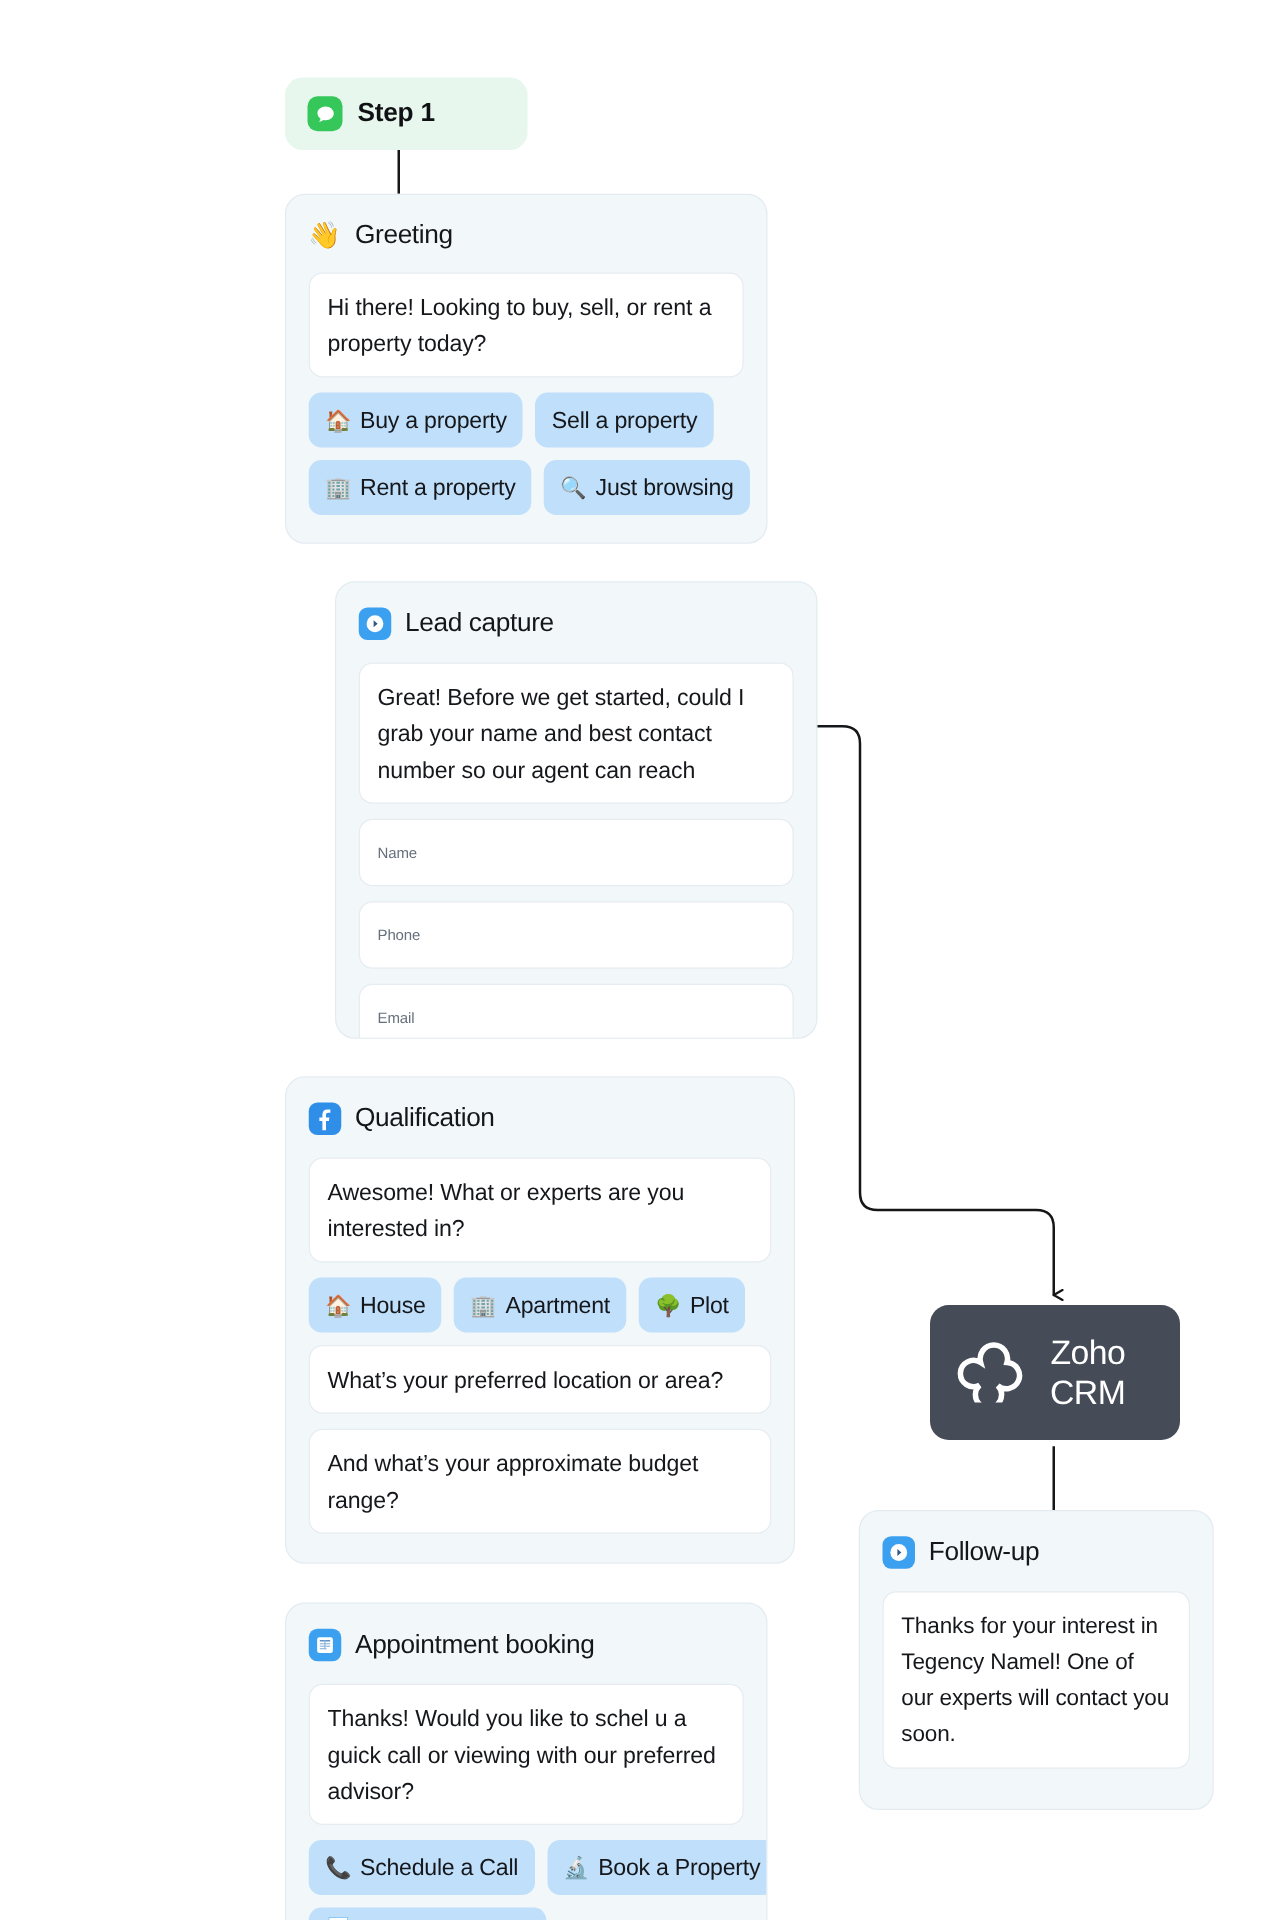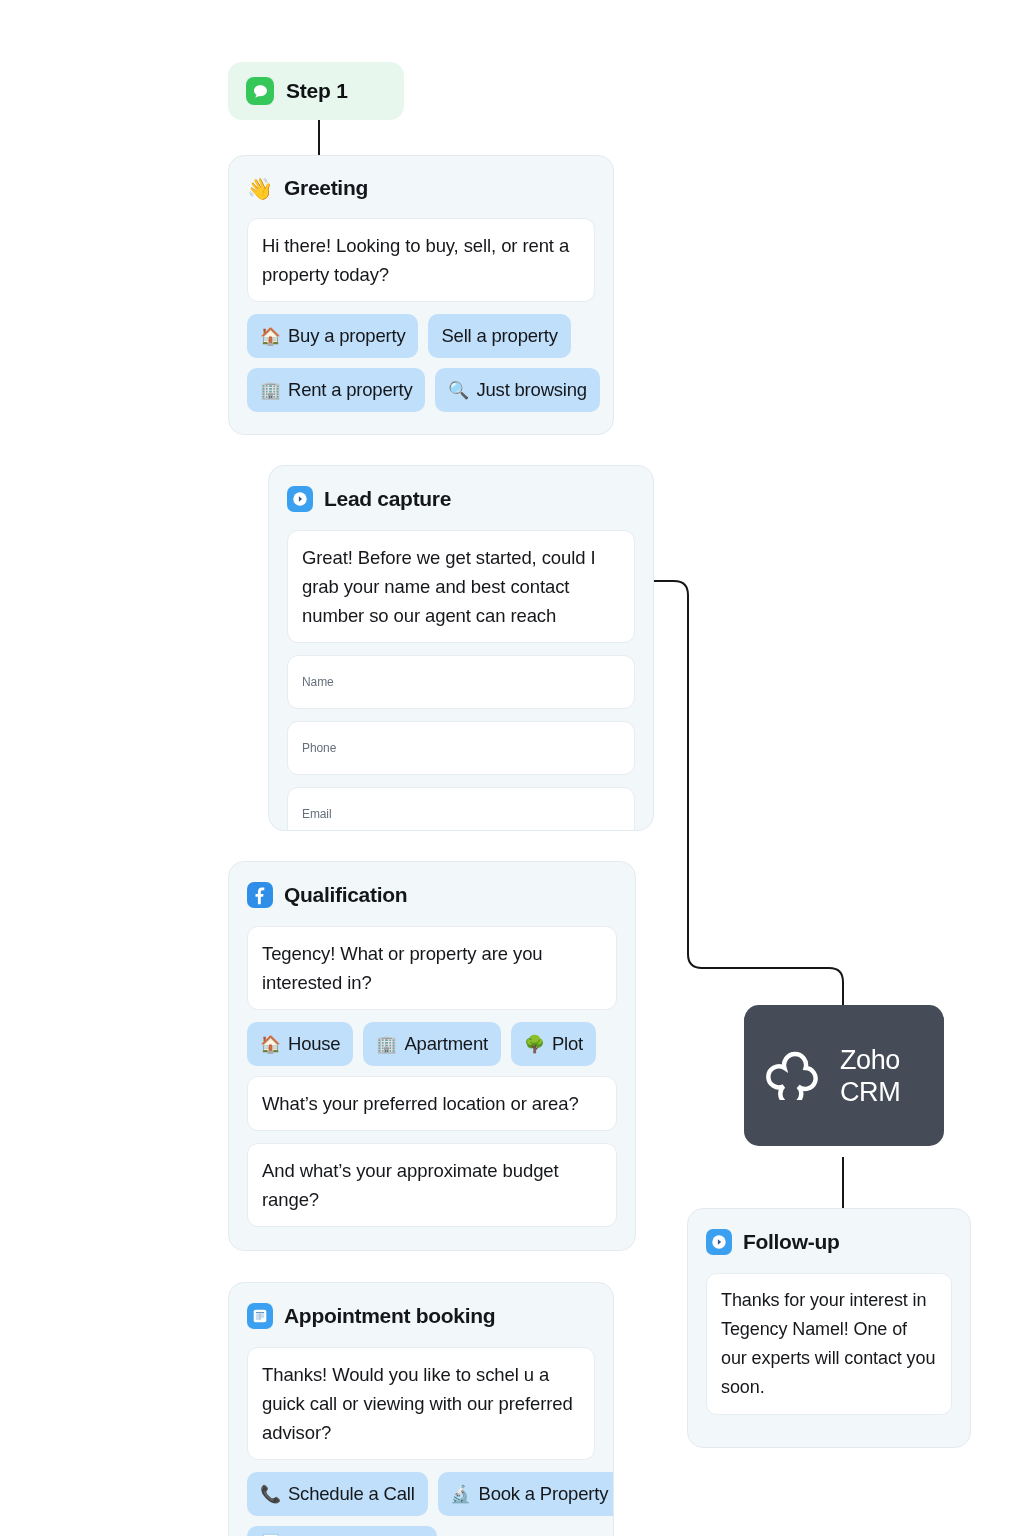--- a/index.html
+++ b/index.html
@@ -25,21 +25,21 @@
     left: 0; top: 0;
     width: 1024px; height: 1536px;
     pointer-events: none;
     z-index: 1;
   }
 
   
   .step-badge {
     position: absolute;
     left: 228px; top: 62px;
-    width: 176px; height: 58px;
+    width: 194px; height: 58px;
     background: #e7f7ee;
     border-radius: 14px;
     display: flex;
     align-items: center;
     gap: 12px;
     padding-left: 18px;
     z-index: 3;
   }
   .step-badge-icon {
     width: 28px; height: 28px;
@@ -68,21 +68,21 @@
     overflow: hidden;
   }
   .card-header {
     display: flex;
     align-items: center;
     gap: 11px;
     margin-bottom: 18px;
   }
   .card-header-title {
     font-size: 21px;
-    font-weight: 700;
+    font-weight: 400;
     color: #14161a;
     letter-spacing: -0.3px;
   }
   .header-emoji {
     font-size: 21px;
     line-height: 1;
     width: 26px;
     display: inline-flex;
     align-items: center;
     justify-content: center;
@@ -147,29 +147,30 @@
     align-items: center;
     gap: 7px;
     white-space: nowrap;
     letter-spacing: -0.2px;
   }
   .chip .chip-emoji { font-size: 17px; line-height: 1; }
 
   
   .crm-node {
     position: absolute;
-    left: 744px; top: 1005px;
-    width: 200px; height: 141px;
+    left: 744px; top: 1044px;
+    width: 200px; height: 108px;
     background: #454c57;
     border-radius: 15px;
     display: flex;
     align-items: center;
     gap: 14px;
     padding-left: 20px;
     z-index: 3;
+    text-align: right;
   }
   .crm-label {
     color: #ffffff;
     font-size: 27px;
     font-weight: 400;
     line-height: 32px;
     letter-spacing: -0.4px;
   }
 
   
@@ -254,21 +255,21 @@
   <div class="card" id="card-qualification" style="left:228px; top:861px; width:408px; height:390px;">
     <div class="card-header">
       <span class="app-icon fb">
         <svg width="26" height="26" viewBox="0 0 26 26">
           <path d="M15.6 8.2h1.7V5.6c-.3 0-1.3-.1-2.4-.1 -2.4 0-4 1.5-4 4.2v2.2H8.5v2.9h2.4v7.4h2.9v-7.4h2.3l.4-2.9h-2.7V10c0-.9.2-1.8 1.8-1.8z" fill="#ffffff"></path>
         </svg>
       </span>
       <span class="card-header-title">Qualification</span>
     </div>
 
-    <div class="bubble">Tegency! What or property are you interested in?</div>
+    <div class="bubble">Awesome! What or experts are you interested in?</div>
 
     <div class="chip-row">
       <span class="chip">
         <span class="chip-emoji">🏠</span>
         <span>House</span>
       </span>
       <span class="chip">
         <span class="chip-emoji">🏢</span>
         <span>Apartment</span>
       </span>

